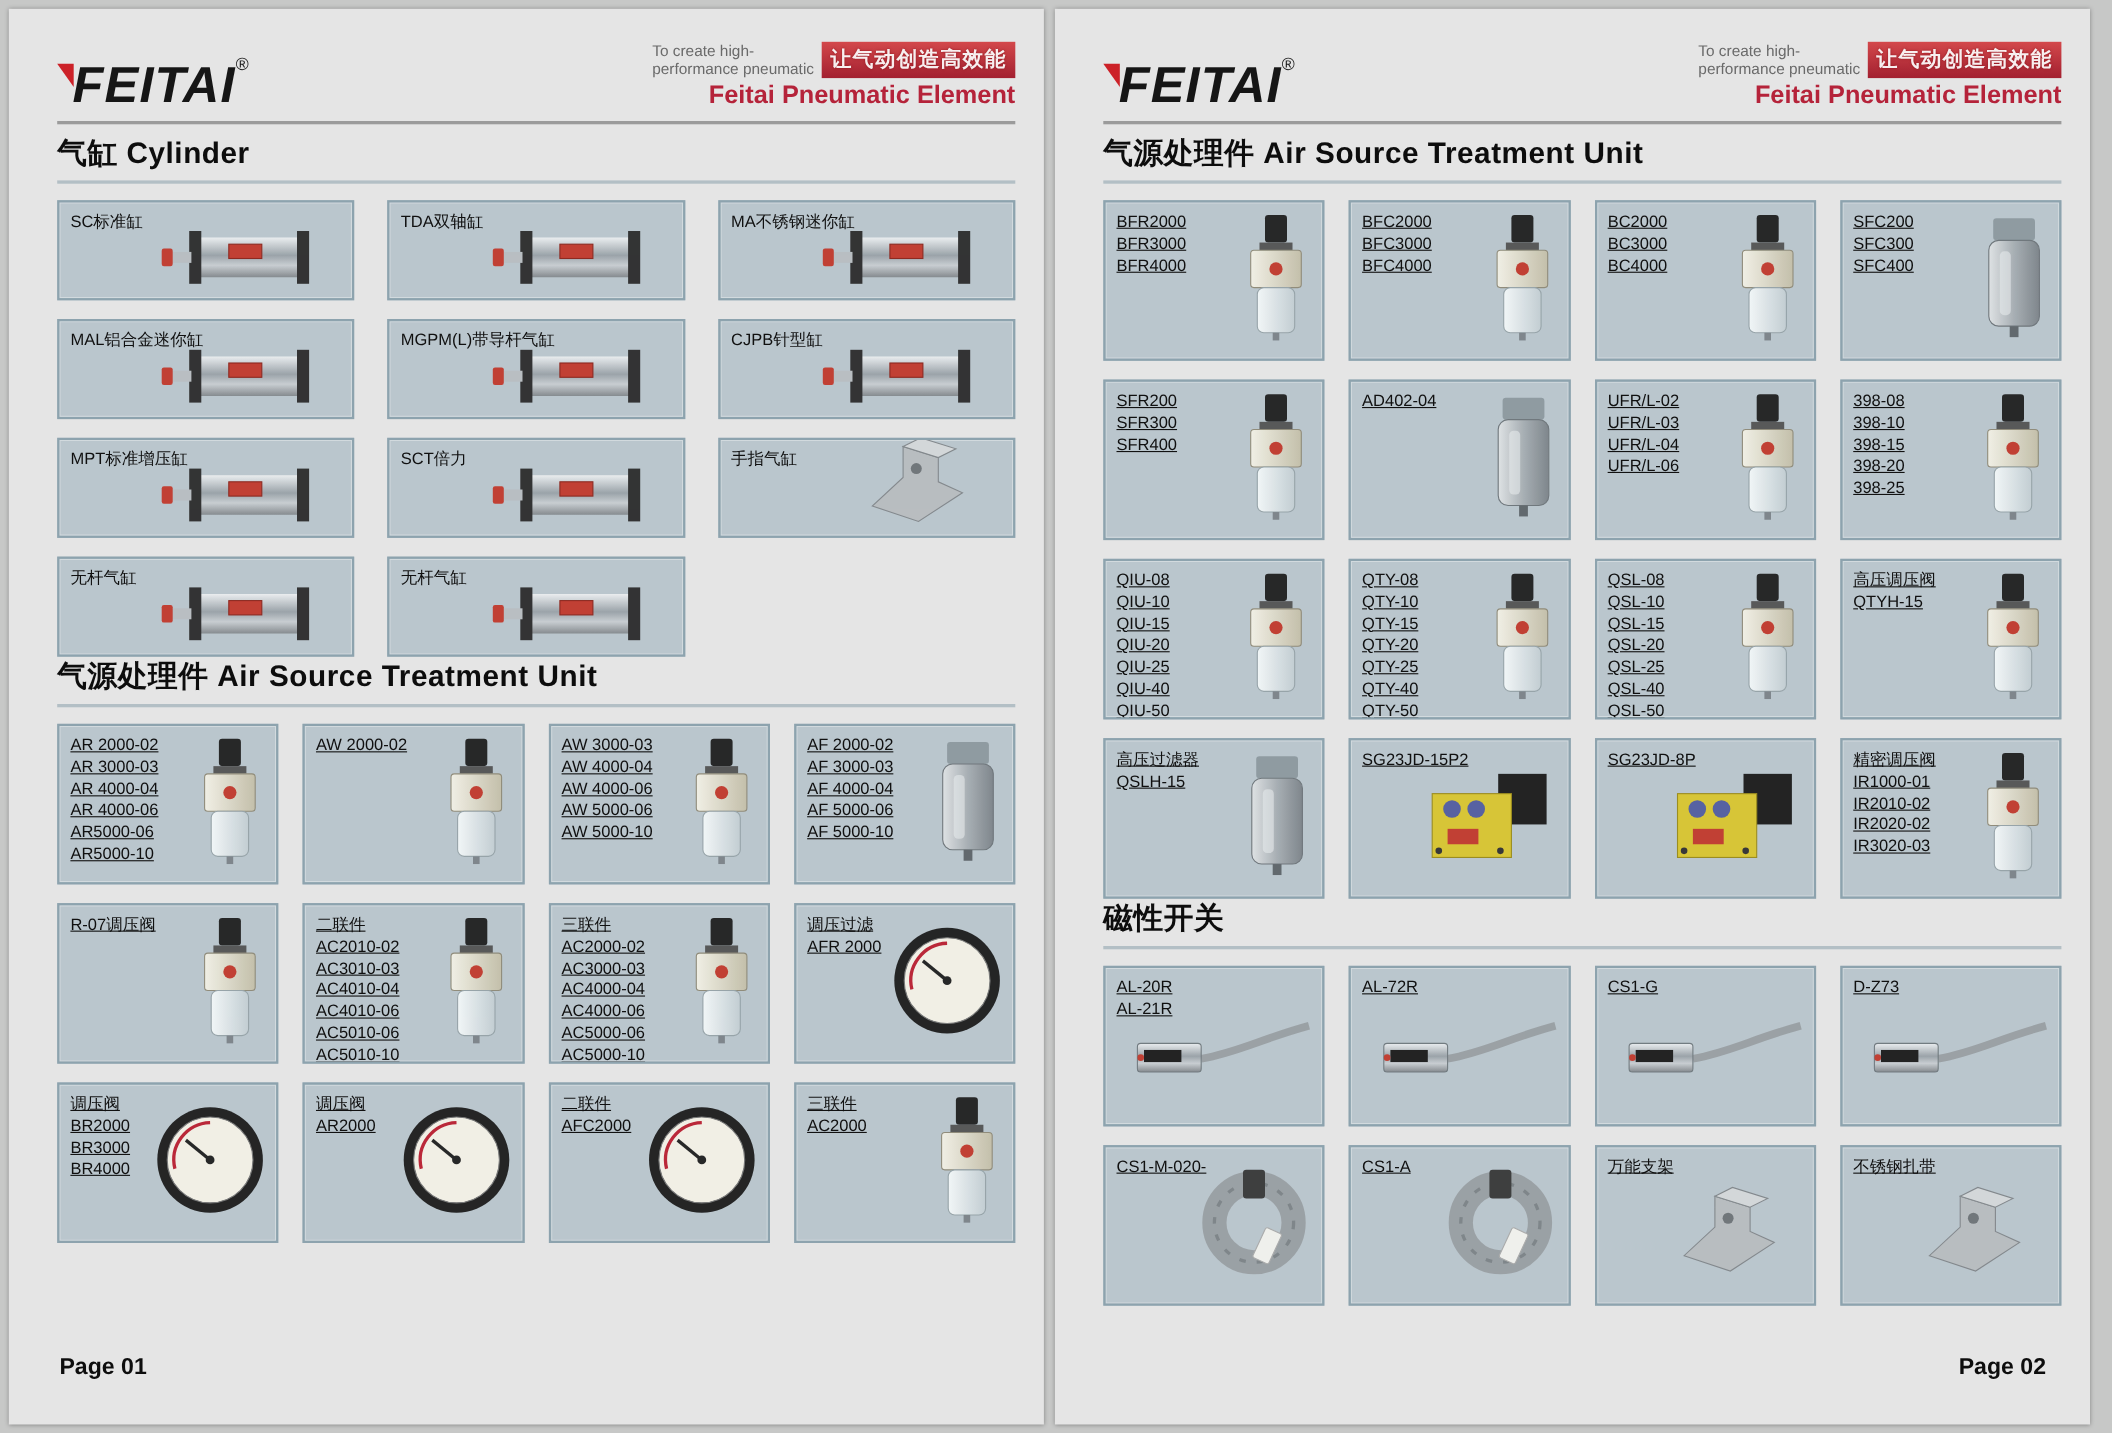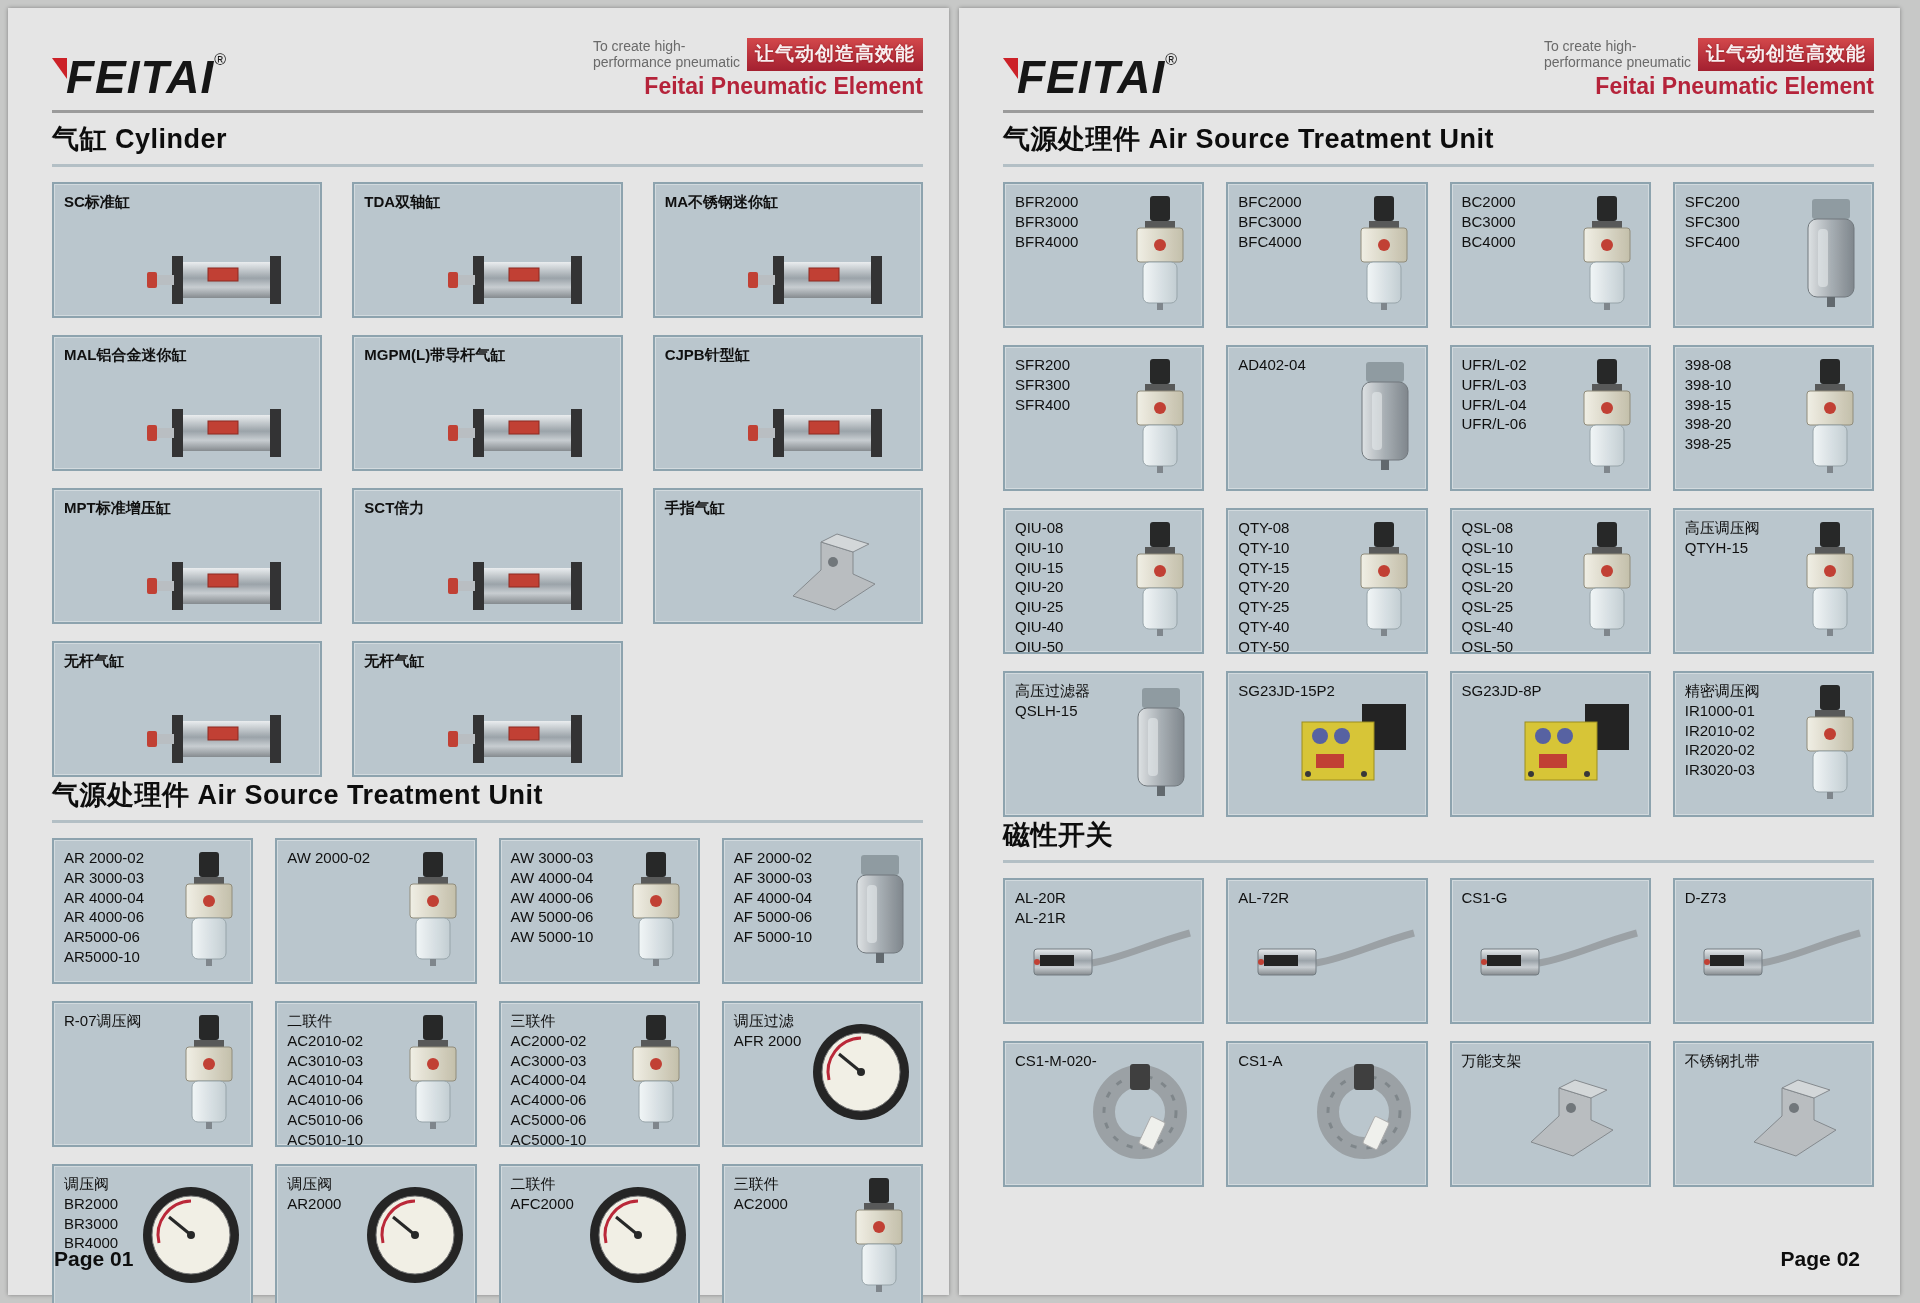--- a/index.html
+++ b/index.html
@@ -47,37 +47,37 @@
   .sections { margin-top: 8px; }
   .section { }
   .section-title {
     font-size: 27px; font-weight: bold; color: #0d0d0d;
     padding-bottom: 7px; border-bottom: 3px solid #b3bfc5; margin-bottom: 15px;
     letter-spacing: .5px;
   }
   .section-title .en { margin-left: 8px; }
   .grid { display: grid; }
   .grid.cols3 { grid-template-columns: repeat(3, 1fr); column-gap: 30px; row-gap: 17px; }
-  .grid.cols4 { grid-template-columns: repeat(4, 1fr); column-gap: 22px; row-gap: 17px; }
+  .grid.cols4 { grid-template-columns: repeat(4, 1fr); column-gap: 22px; row-gap: 17px; text-decoration: underline; }
   .cell {
     background: #bac6cd;
     border: 2px solid #8da3ae;
     box-shadow: inset 0 0 0 1px rgba(255,255,255,.35);
     position: relative; overflow: hidden;
     padding: 8px 10px;
   }
-  .cols3 .cell { height: 136px; font-weight: bold; }
+  .cols3 .cell { height: 91px; }
   .cols4 .cell { height: 146px; }
   .lines { position: relative; z-index: 2; }
   .lines div { font-size: 15px; line-height: 1.32; color: #101010; white-space: nowrap; }
   .photo { position: absolute; z-index: 1; opacity: .96; }
   .cols3 .photo { right: 18px; bottom: 4px; }
   .cols4 .photo { right: 8px; top: 50%; transform: translateY(-50%); }
   
-  .pg-footer { position: absolute; bottom: 24px; font-size: 21px; font-weight: bold; color: #0d0d0d; }
+  .pg-footer { position: absolute; bottom: 40px; font-size: 21px; font-weight: bold; color: #0d0d0d; }
   .pg-footer.left { left: 46px; }
   .pg-footer.right { right: 40px; margin-top: 48px; }
   .defs-svg { position: absolute; width: 0; height: 0; }
 </style>
 </head>
 <body>
 
 <svg class="defs-svg" aria-hidden="true">
   <defs>
     <linearGradient id="gMH" x1="0" y1="0" x2="0" y2="1">

